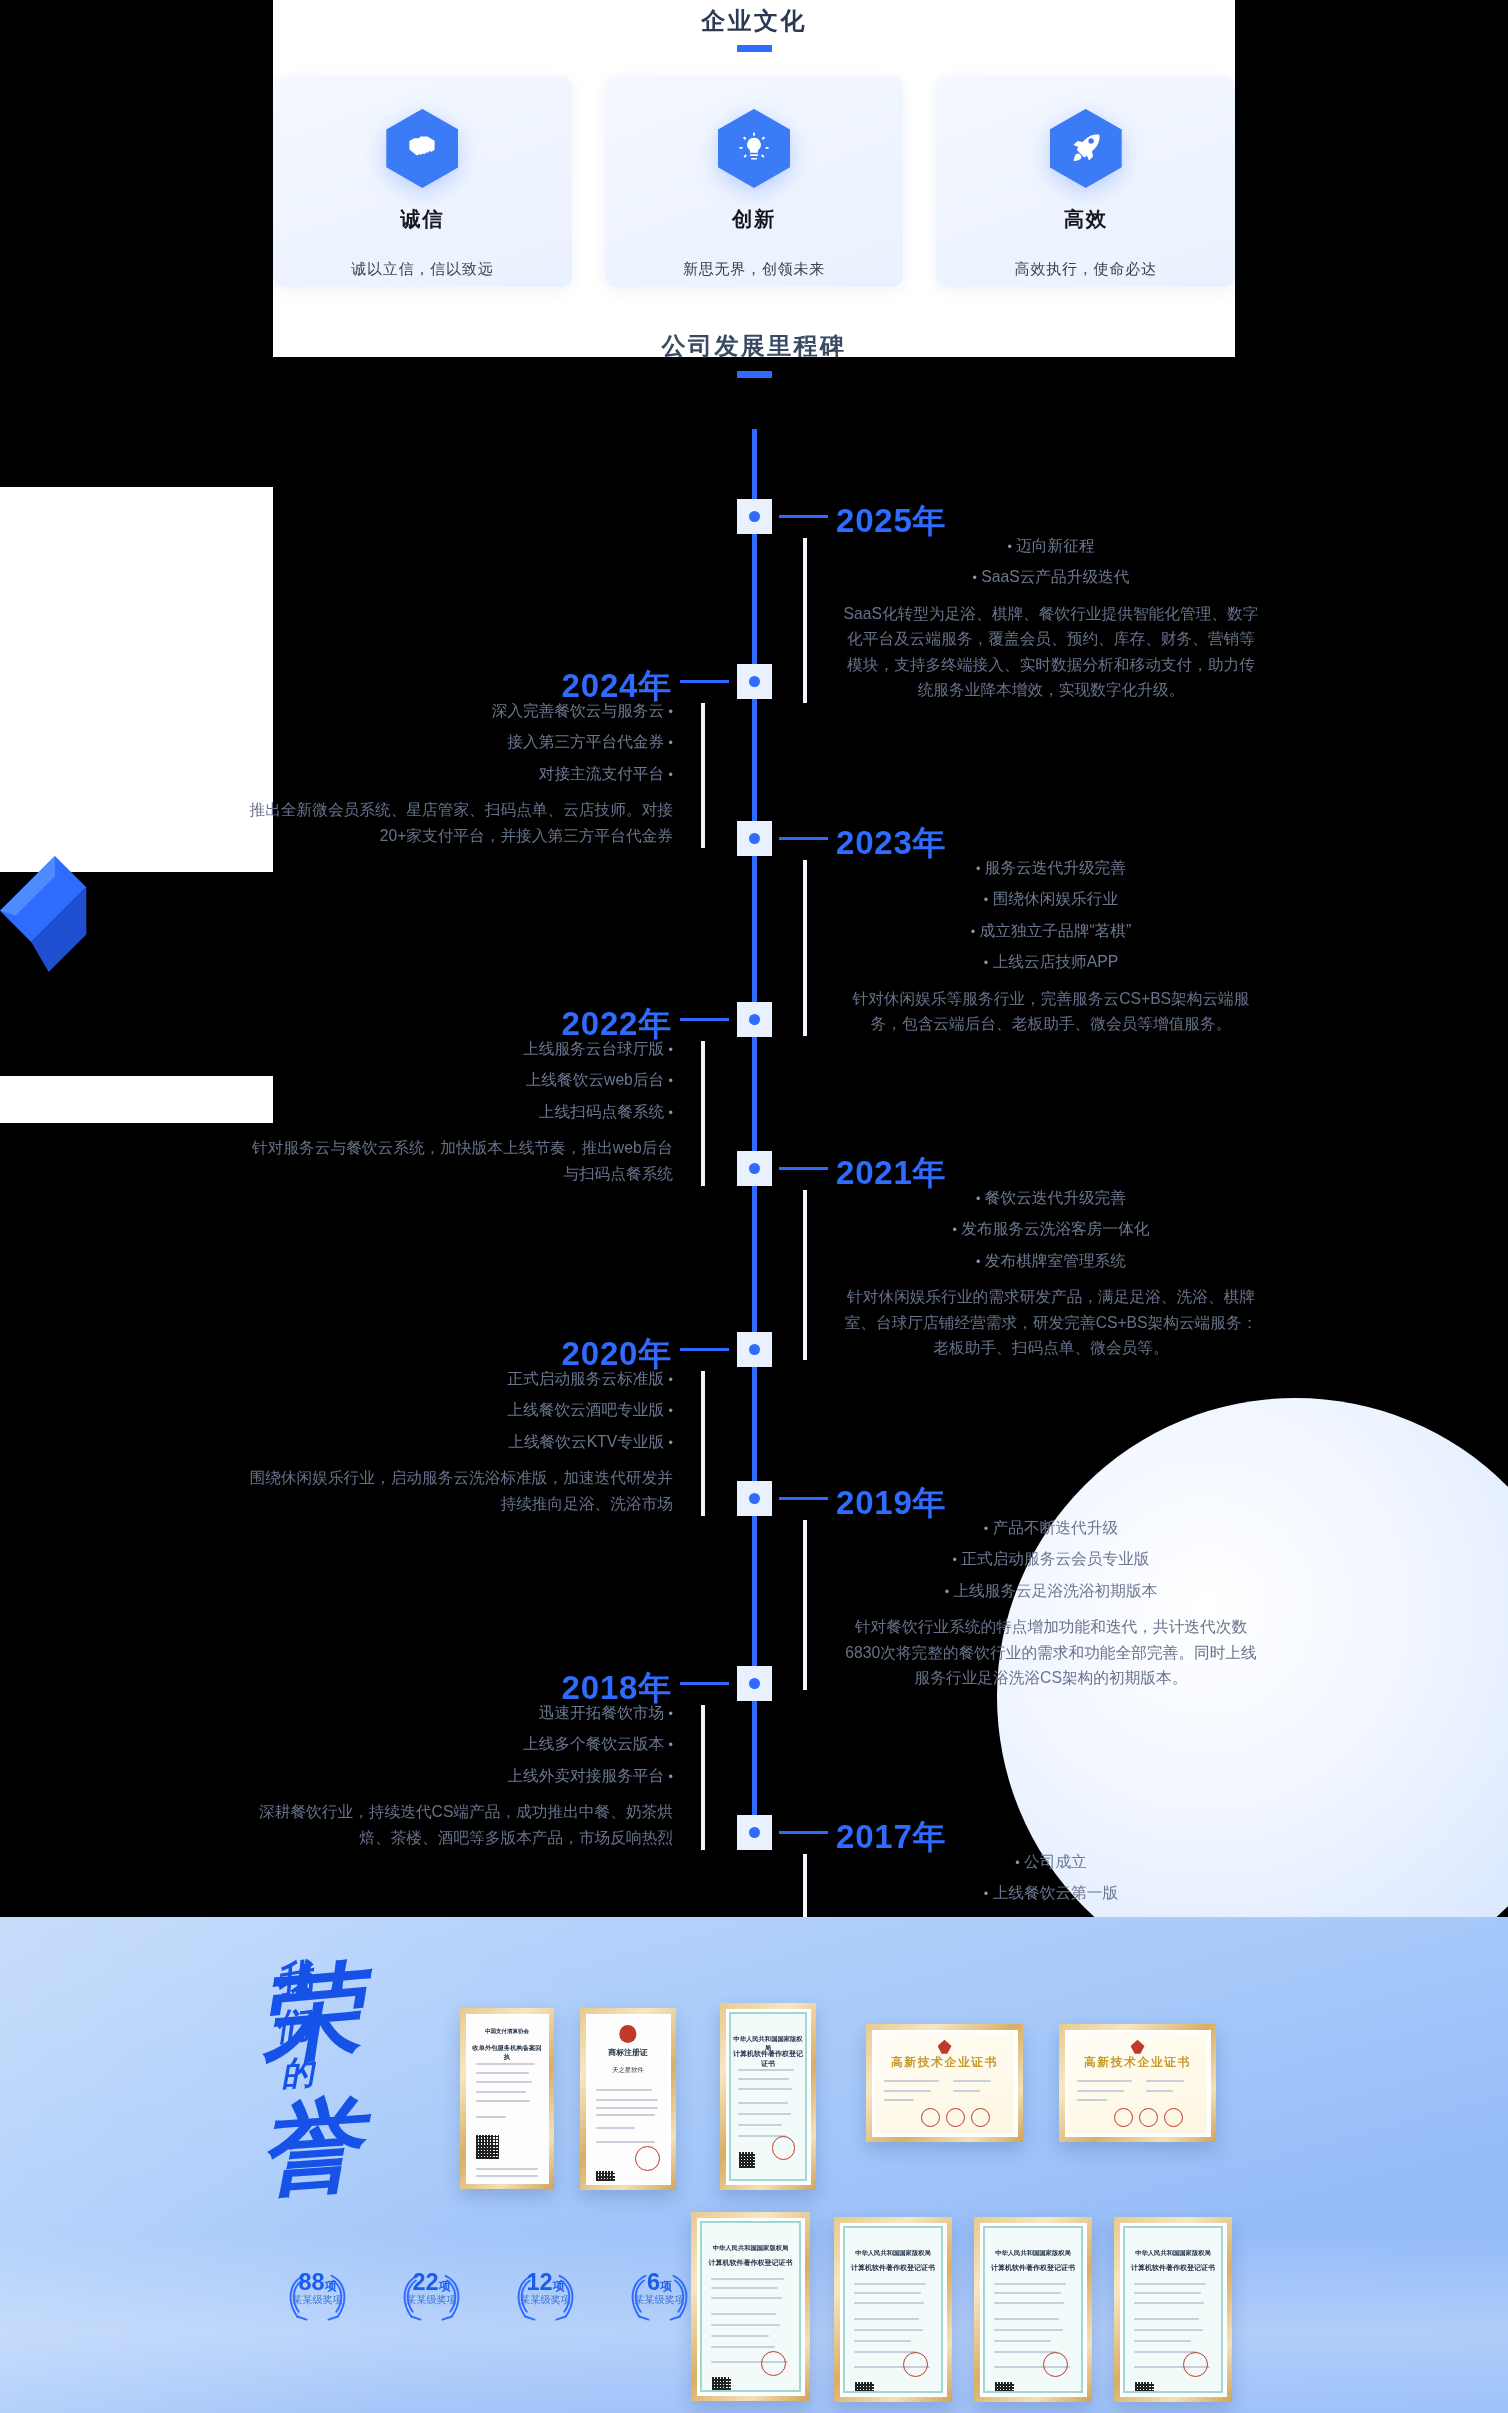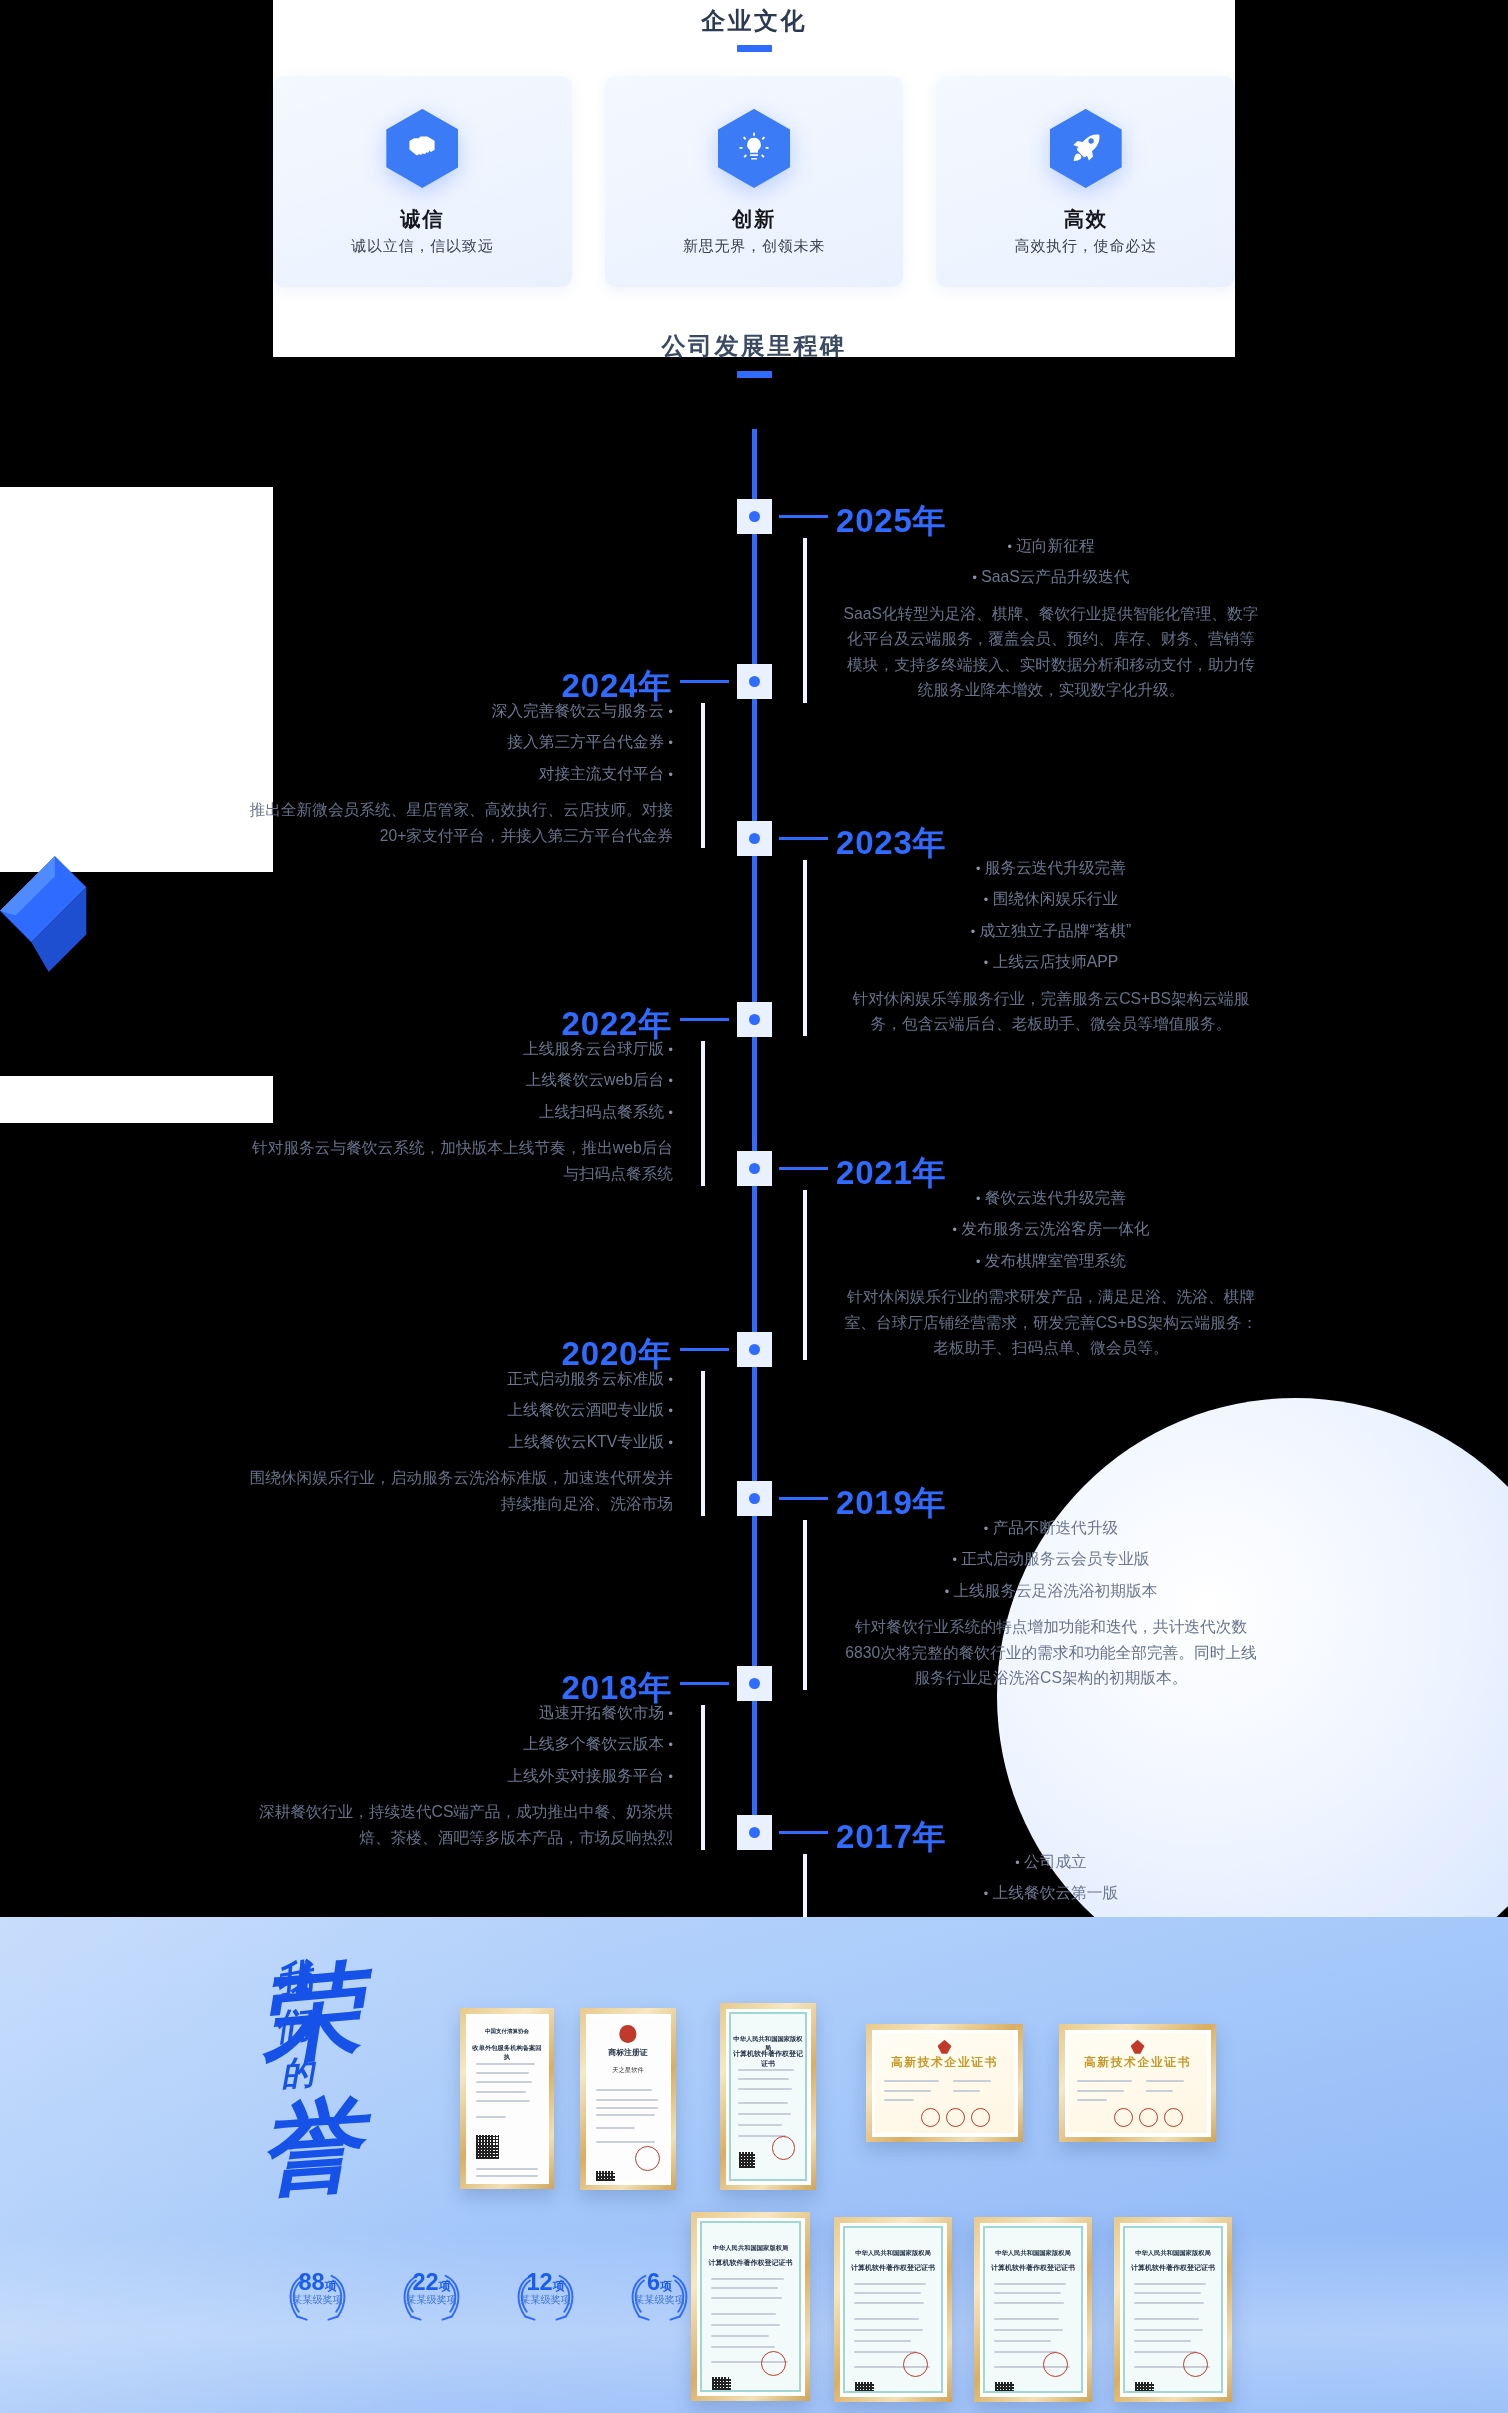--- a/index.html
+++ b/index.html
@@ -30,21 +30,21 @@
     padding-top:33px;
   }
   .hexwrap { width:72px; height:79px; position:relative; filter:drop-shadow(0 6.3px 11px rgba(47,107,255,.28)); }
   .hex {
     width:72px; height:79px; background:#3b7bf6;
     clip-path:polygon(50% 0%,100% 26%,100% 74%,50% 100%,0% 74%,0% 26%);
     display:flex; align-items:center; justify-content:center;
   }
   .hex svg { width:36px; height:36px; fill:#fff; }
   .card-title { margin-top:17.3px; font-size:20.4px; font-weight:bold; color:#16181d; letter-spacing:1.6px; }
-  .card-sub { margin-top:4px; font-size:15px; color:#3c4250; letter-spacing:0.8px; }
+  .card-sub { margin-top:27px; font-size:15px; color:#3c4250; letter-spacing:0.8px; }
 
   
   .milestones { position:absolute; left:0; top:330px; width:1508px; height:1563px; }
   .ms-head { text-align:center; }
   .ms-head .sec-title { color:#3a4a63; }
 
   .tl { position:absolute; left:0; top:75px; width:1508px; height:1469px; }
   .tl-axis { position:absolute; left:752px; top:23.6px; width:4.7px; height:1414px; background:#2f6bff; }
 
   .row { position:absolute; width:1508px; }
@@ -220,21 +220,21 @@
     <div class="row" style="top:259px;">
       <div class="node">
           <i></i>
         </div>
       <div class="connector conn-left"></div>
       <div class="year year-left">2024年</div>
       <div class="body body-left">
         <div class="bullet"><span>深入完善餐饮云与服务云</span> <span class="dot">•</span></div>
         <div class="bullet"><span>接入第三方平台代金券</span> <span class="dot">•</span></div>
         <div class="bullet"><span>对接主流支付平台</span> <span class="dot">•</span></div>
-        <div class="desc">推出全新微会员系统、星店管家、高效执行、云店技师。对接20+家支付平台，并接入第三方平台代金券</div>
+        <div class="desc">推出全新微会员系统、星店管家、扫码点单、云店技师。对接20+家支付平台，并接入第三方平台代金券</div>
       </div>
     </div>
 
     <div class="row" style="top:416px;">
       <div class="node">
           <i></i>
         </div>
       <div class="connector conn-right"></div>
       <div class="year year-right">2023年</div>
       <div class="body body-right">

